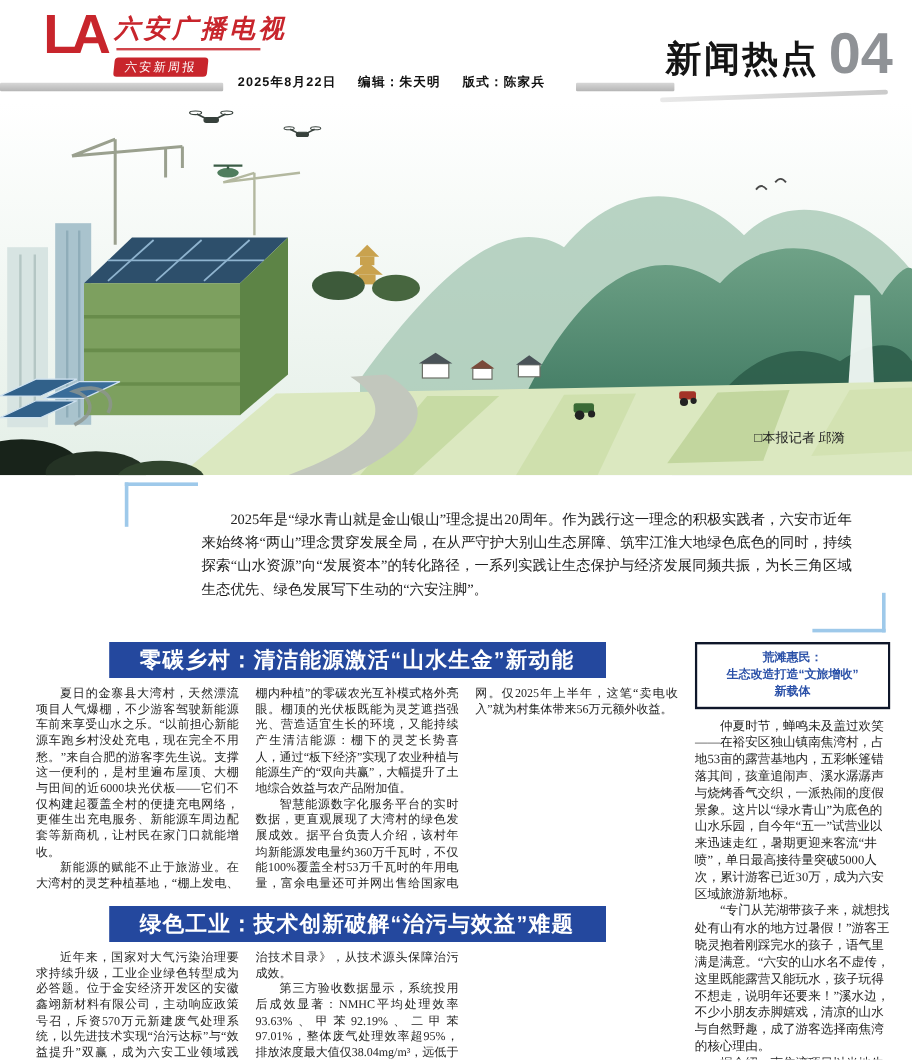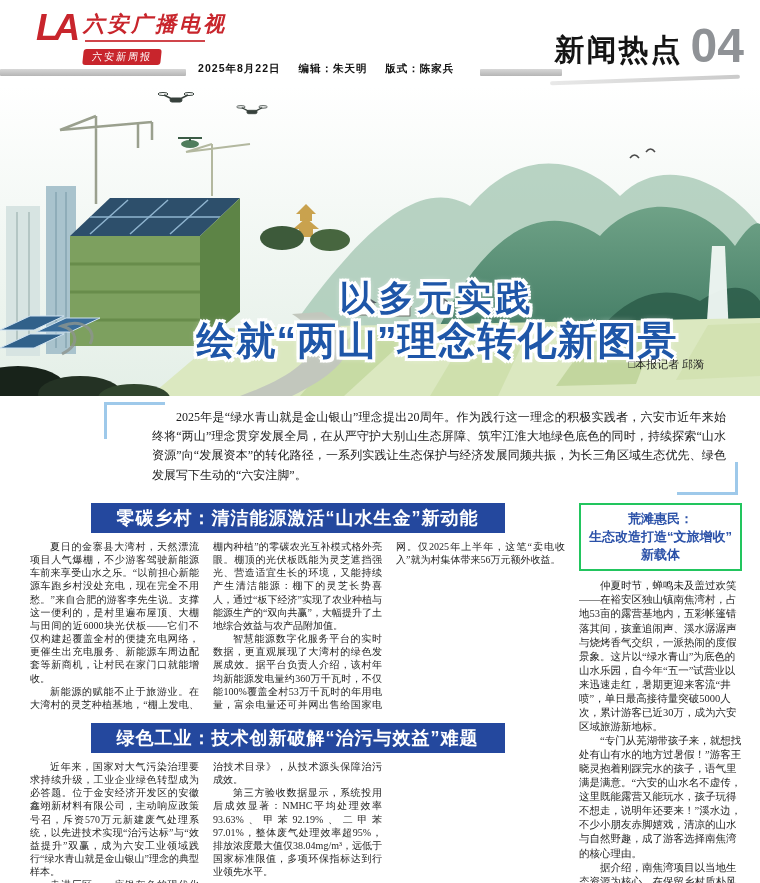--- a/index.html
+++ b/index.html
@@ -1,22 +1,22 @@
 <!DOCTYPE html>
 <html><head>
 <meta charset="utf-8">
 <style>
   html,body{margin:0;padding:0;}
   body{width:760px;height:883px;overflow:hidden;position:relative;background:#fff;
        font-family:"Liberation Serif","DejaVu Serif",serif;color:#1c1c1c;}
   
   .masthead{position:relative;height:86px;}
   .logo{position:absolute;left:36px;top:6px;display:flex;align-items:flex-start;gap:8px;}
-  .logo-mono{font-family:"Liberation Sans",sans-serif;font-weight:900;font-style:italic;
-             font-size:37px;line-height:44px;color:#c8252c;letter-spacing:-5px;}
+  .logo-mono{font-family:"Liberation Sans",sans-serif;font-weight:900;
+             font-size:46px;line-height:44px;color:#c8252c;letter-spacing:-5px;}
   .logo-right{padding-top:4px;}
   .logo-title{font-size:21px;font-weight:bold;color:#c8252c;letter-spacing:3px;
               font-family:"DejaVu Serif","Liberation Serif",serif;font-style:italic;text-align:center;}
   .logo-rule{height:2px;background:#c8252c;width:120px;margin:2px 0 4px 2px;opacity:.85;}
   .logo-badge{display:inline-block;background:#c8252c;color:#fff;font-size:10px;
               padding:1px 9px;border-radius:3px;font-family:"Liberation Sans",sans-serif;
               letter-spacing:2px;transform:skewX(-6deg);}
   .rule-row{position:absolute;left:0;top:62px;width:562px;display:flex;align-items:flex-end;gap:12px;}
   .rule-bar{height:7px;background:linear-gradient(#d7d7d7,#b5b5b5);border-radius:1px;}
   .rule-l{width:196px;}
@@ -41,35 +41,35 @@
                         -3px 0 0 #fff,3px 0 0 #fff,0 -3px 0 #fff,0 3px 0 #fff,0 0 7px rgba(255,255,255,.95);}
   .headline .l1{font-size:35px;letter-spacing:4px;line-height:1.15;}
   .headline .l2{font-size:39px;letter-spacing:1px;line-height:1.2;}
   .byline{position:absolute;right:56px;bottom:24px;font-size:11px;color:#222;}
   
   .intro{position:relative;margin:4px 22px 6px 104px;padding:8px 12px 10px 48px;}
   .intro:before{content:"";position:absolute;left:0;top:2px;width:58px;height:34px;
                 border-top:3px solid #9ec9ea;border-left:3px solid #9ec9ea;}
   .intro:after{content:"";position:absolute;right:0;bottom:0;width:58px;height:30px;
                border-bottom:3px solid #9ec9ea;border-right:3px solid #9ec9ea;}
-  .intro p{margin:0;font-size:12px;line-height:1.6;text-indent:2em;text-align:justify;color:#202020;}
+  .intro p{margin:16px;font-size:12px;line-height:1.6;text-indent:2em;text-align:justify;color:#202020;}
   
   .content{display:flex;padding:2px 20px 0 30px;height:427px;overflow:hidden;}
   .left{width:535px;flex:0 0 535px;margin-right:14px;}
   .bar{background:#24489e;color:#fff;font-weight:bold;font-size:18px;text-align:center;
        width:max-content;margin:0 auto 7px;padding:3px 26px;letter-spacing:1px;
        font-family:"Liberation Sans",sans-serif;}
   .bar2{margin-top:9px;}
   .cols{column-count:3;column-gap:14px;column-fill:auto;overflow:hidden;text-align:justify;}
   .cols-1{height:174px;}
   .cols-2{height:201px;}
   .cols p,.rail p{margin:0;font-size:10px;line-height:1.32;text-indent:2em;color:#1f1f1f;}
   .rail{width:163px;flex:0 0 163px;height:427px;overflow:hidden;}
-  .railbox{border:2px solid #22c55e;color:#2b51a8;text-align:center;font-weight:bold;
-           font-family:"Liberation Sans",sans-serif;font-size:13px;line-height:1.4;
+  .railbox{border:2px solid #0f172a;color:#2b51a8;text-align:center;font-weight:bold;
+           font-family:"Liberation Sans",sans-serif;font-size:10px;line-height:1.4;
            padding:5px 3px;margin-bottom:8px;}
   .rail p{font-size:10.5px;line-height:1.34;}
 </style>
 </head>
 <body>
 
 <div class="masthead">
   <div class="logo">
     <div class="logo-mono">LA</div>
     <div class="logo-right">
@@ -197,24 +197,20 @@
       <line x1="0" y1="-6" x2="0" y2="-3" stroke="#3b5c46" stroke-width="2"></line>
     </g>
     <g>
       <ellipse cx="18" cy="302" rx="48" ry="22" fill="#18231a"></ellipse>
       <ellipse cx="80" cy="308" rx="42" ry="18" fill="#243224"></ellipse>
       <ellipse cx="134" cy="312" rx="36" ry="14" fill="#31452e"></ellipse>
       <path d="M62,268 C82,258 76,244 62,240 C82,232 98,244 90,258" stroke="#8d958e" fill="none" stroke-width="3" opacity=".8"></path>
     </g>
     <path d="M630,72 c3,-4 6,-4 9,0 M646,66 c3,-4 6,-4 9,0" stroke="#4a4a4a" fill="none" stroke-width="1.5"></path>
   </svg>
-  <div class="headline">
-    <div class="l1">以多元实践</div>
-    <div class="l2">绘就“两山”理念转化新图景</div>
-  </div>
   <div class="byline">□本报记者 邱漪</div>
 </div>
 
 <div class="intro">
   <p>2025年是“绿水青山就是金山银山”理念提出20周年。作为践行这一理念的积极实践者，六安市近年来始终将“两山”理念贯穿发展全局，在从严守护大别山生态屏障、筑牢江淮大地绿色底色的同时，持续探索“山水资源”向“发展资本”的转化路径，一系列实践让生态保护与经济发展同频共振，为长三角区域生态优先、绿色发展写下生动的“六安注脚”。</p>
 </div>
 
 <div class="content">
   <div class="left">
     <div class="bar">零碳乡村：清洁能源激活“山水生金”新动能</div>

